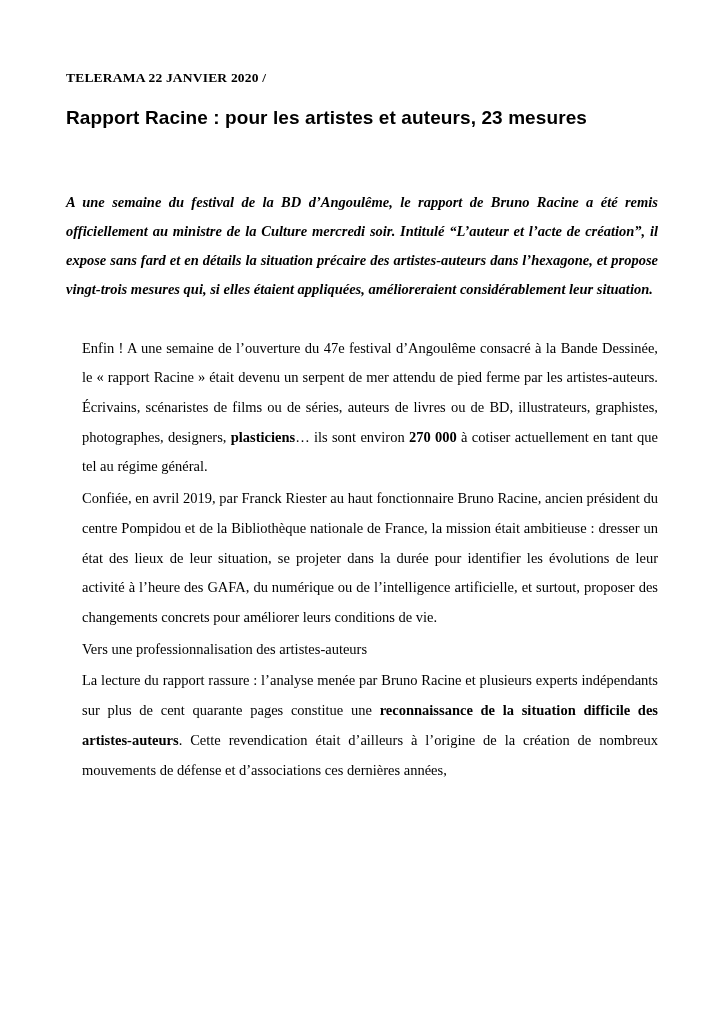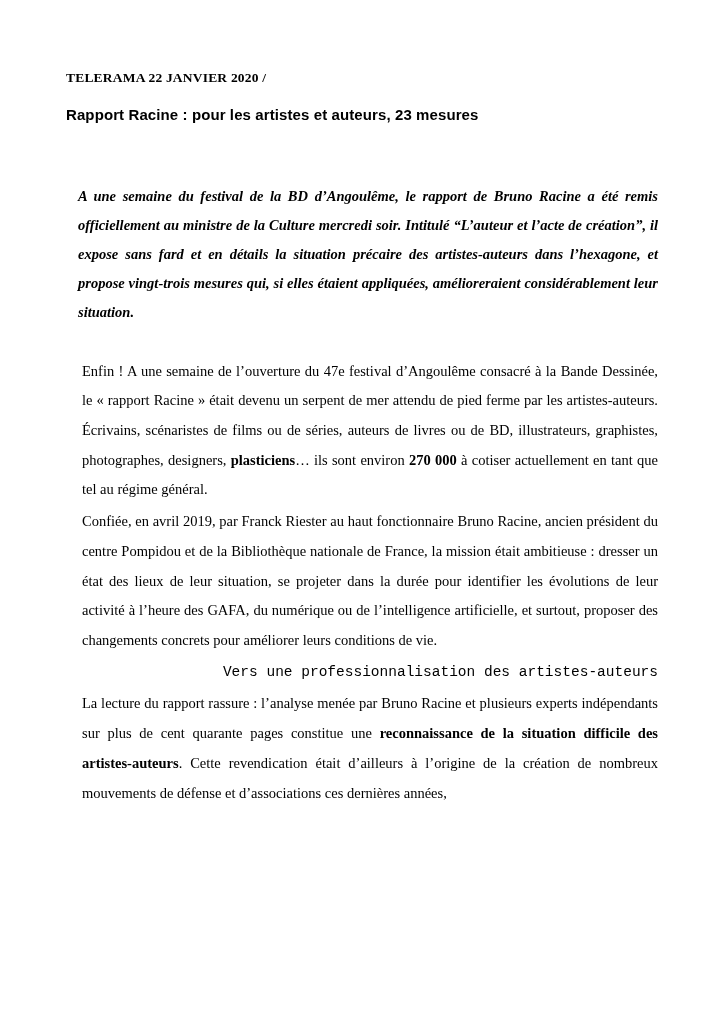--- a/index.html
+++ b/index.html
@@ -24,58 +24,57 @@
   .source-line {
     font-family: "Liberation Serif", serif;
     font-weight: bold;
     font-size: 13.5px;
     letter-spacing: 0.2px;
     margin: 10px 0 0 0;
   }
   .headline {
     font-family: "Liberation Sans", sans-serif;
     font-weight: bold;
-    font-size: 15px;
+    font-size: 19px;
     line-height: 1.5;
     margin: 18px 0 0 0;
     letter-spacing: 0.1px;
   }
   .headline-2 {
     font-family: "Liberation Sans", sans-serif;
     font-weight: bold;
     font-size: 15.5px;
     line-height: 1.5;
     margin: 52px 0 0 0;
     letter-spacing: 0.1px;
   }
   .standfirst {
     font-family: "Liberation Serif", serif;
     font-weight: bold;
     font-style: italic;
     font-size: 14.5px;
     line-height: 2.0;
     text-align: justify;
-    margin: 55px 0 0 12px;
+    margin: 55px 0 0 0;
   }
   .body-block {
     margin: 30px 0 0 16px;
   }
   p.body-par {
     font-family: "Liberation Serif", serif;
     font-size: 14.5px;
     line-height: 2.05;
     text-align: justify;
     margin: 0 0 0 0;
   }
   p.body-par + p.body-par {
     margin-top: 2px;
   }
   p.body-par.nojustify {
-    text-align: right;
-    font-family: Liberation Mono, monospace;
+    text-align: left;
   }
   .b { font-weight: bold; }
 </style>
 </head>
 <body>
 
 <div class="page">
 
   <div class="source-line">TELERAMA 22 JANVIER 2020 /</div>
 

